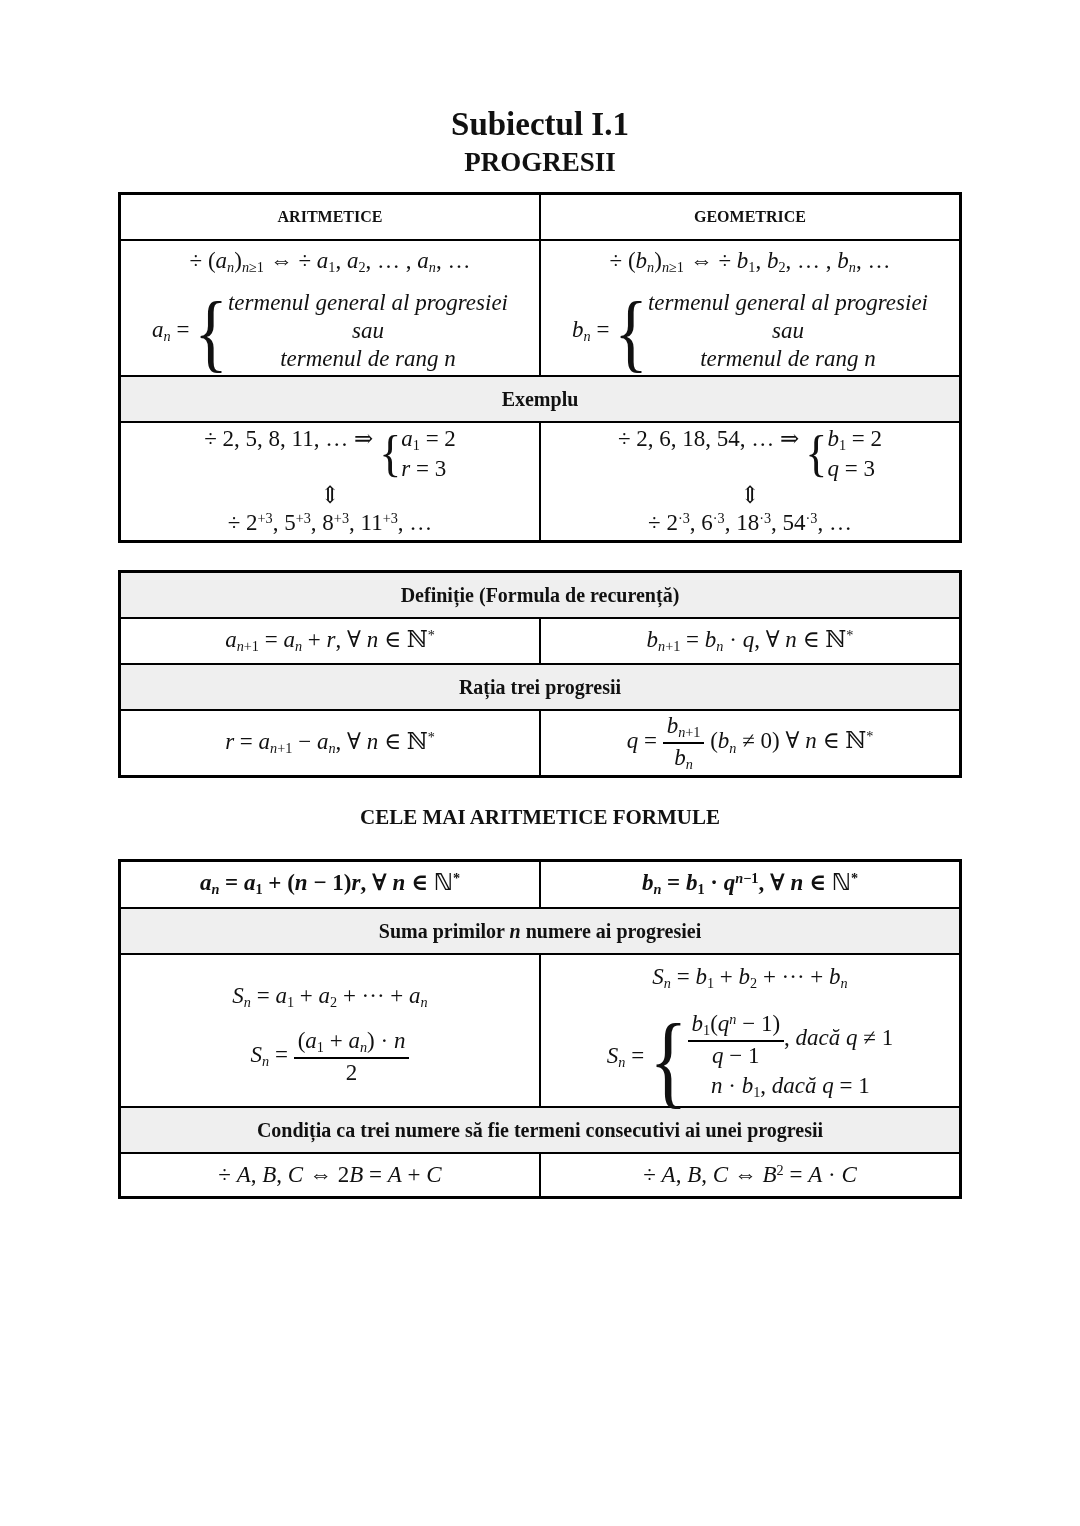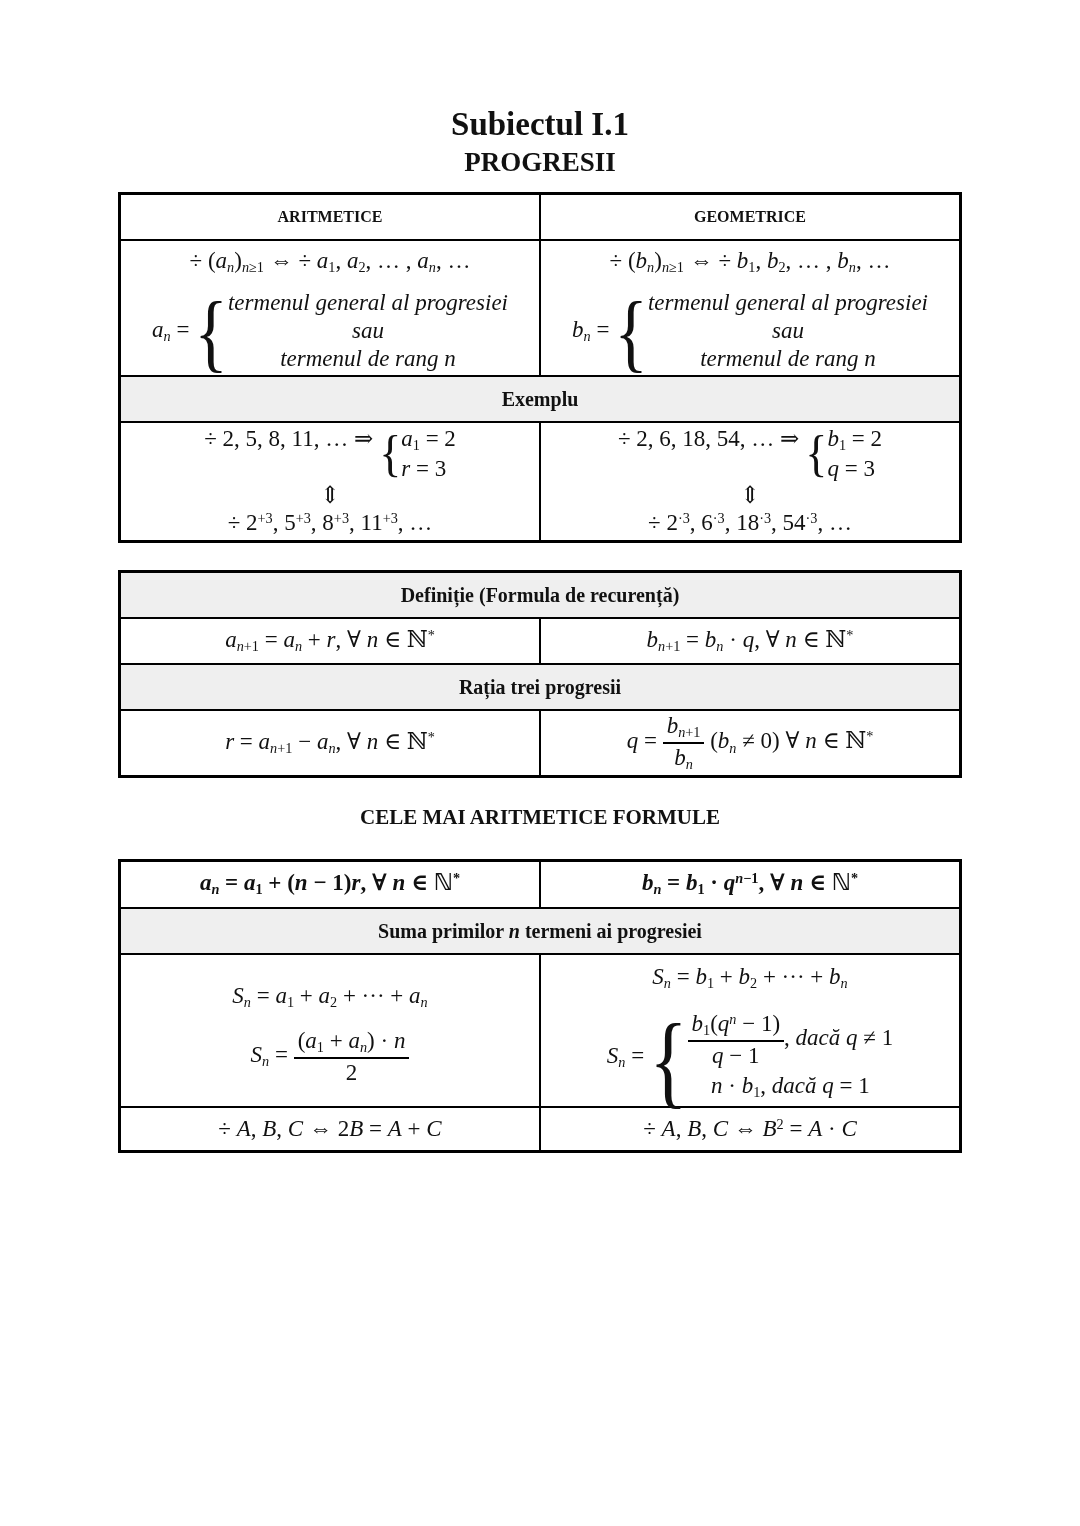--- a/index.html
+++ b/index.html
@@ -189,21 +189,21 @@
       <tr>
         <td class="cell-gen">
           <div class="math bold"><i>a</i><sub><i>n</i></sub> = <i>a</i><sub>1</sub> + (<i>n</i> − 1)<i>r</i>, ∀ <i>n</i> ∈ ℕ<sup>*</sup></div>
         </td>
         <td class="cell-gen">
           <div class="math bold"><i>b</i><sub><i>n</i></sub> = <i>b</i><sub>1</sub> · <i>q</i><sup><i>n</i>−1</sup>, ∀ <i>n</i> ∈ ℕ<sup>*</sup></div>
         </td>
       </tr>
       <tr>
         <td class="sect" colspan="2">
-          <span>Suma primilor </span><i>n</i><span> termeni ai progresiei</span>
+          <span>Suma primilor </span><i>n</i><span> numere ai progresiei</span>
         </td>
       </tr>
       <tr>
         <td class="cell-sum">
           <div class="math sumline1"><i>S</i><sub><i>n</i></sub> = <i>a</i><sub>1</sub> + <i>a</i><sub>2</sub> + ··· + <i>a</i><sub><i>n</i></sub></div>
           <div class="math"><i>S</i><sub><i>n</i></sub> = <span class="frac">
                   <span class="num">(<i>a</i><sub>1</sub> + <i>a</i><sub><i>n</i></sub>) · <i>n</i></span>
                   <span class="den">2</span>
                 </span></div>
         </td>
@@ -216,20 +216,23 @@
               <span class="case-line"><span class="frac">
                       <span class="num"><i>b</i><sub>1</sub>(<i>q</i><sup><i>n</i></sup> − 1)</span>
                       <span class="den"><i>q</i> − 1</span>
                     </span>, <i>dacă</i> <i>q</i> ≠ 1</span>
               <span class="case-line"><i>n</i> · <i>b</i><sub>1</sub>, <i>dacă</i> <i>q</i> = 1</span>
             </span>
           </div>
         </td>
       </tr>
       <tr>
+        <td class="sect" colspan="2">Condiția ca trei numere să fie termeni consecutivi ai unei progresii</td>
+      </tr>
+      <tr>
         <td class="cell-cond">
           <div class="math">÷ <i>A</i>, <i>B</i>, <i>C</i> ⇔ 2<i>B</i> = <i>A</i> + <i>C</i></div>
         </td>
         <td class="cell-cond">
           <div class="math">÷ <i>A</i>, <i>B</i>, <i>C</i> ⇔ <i>B</i><sup>2</sup> = <i>A</i> · <i>C</i></div>
         </td>
       </tr>
     </tbody>
       </table>
 

